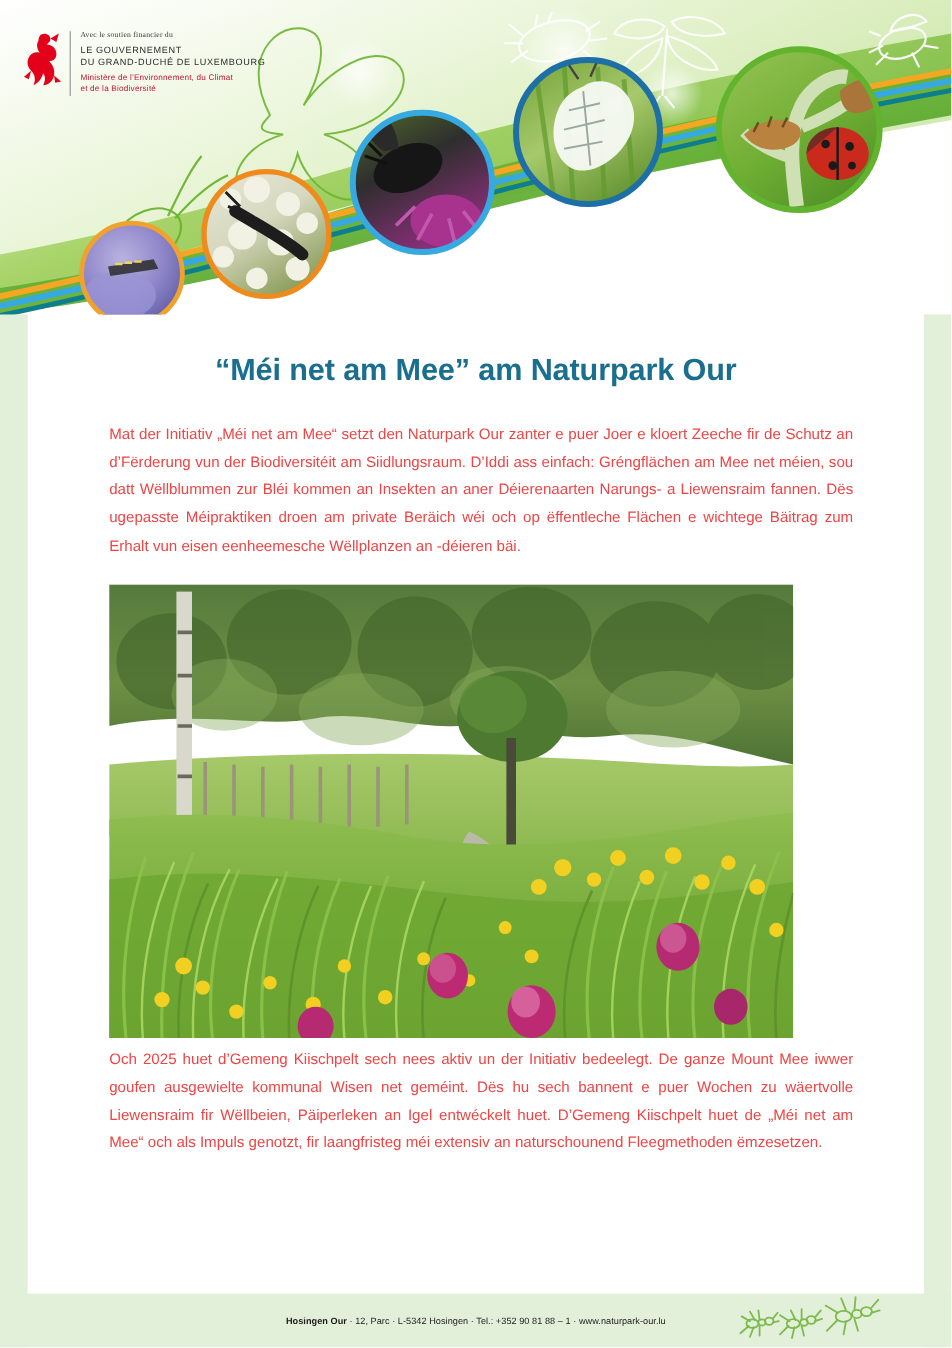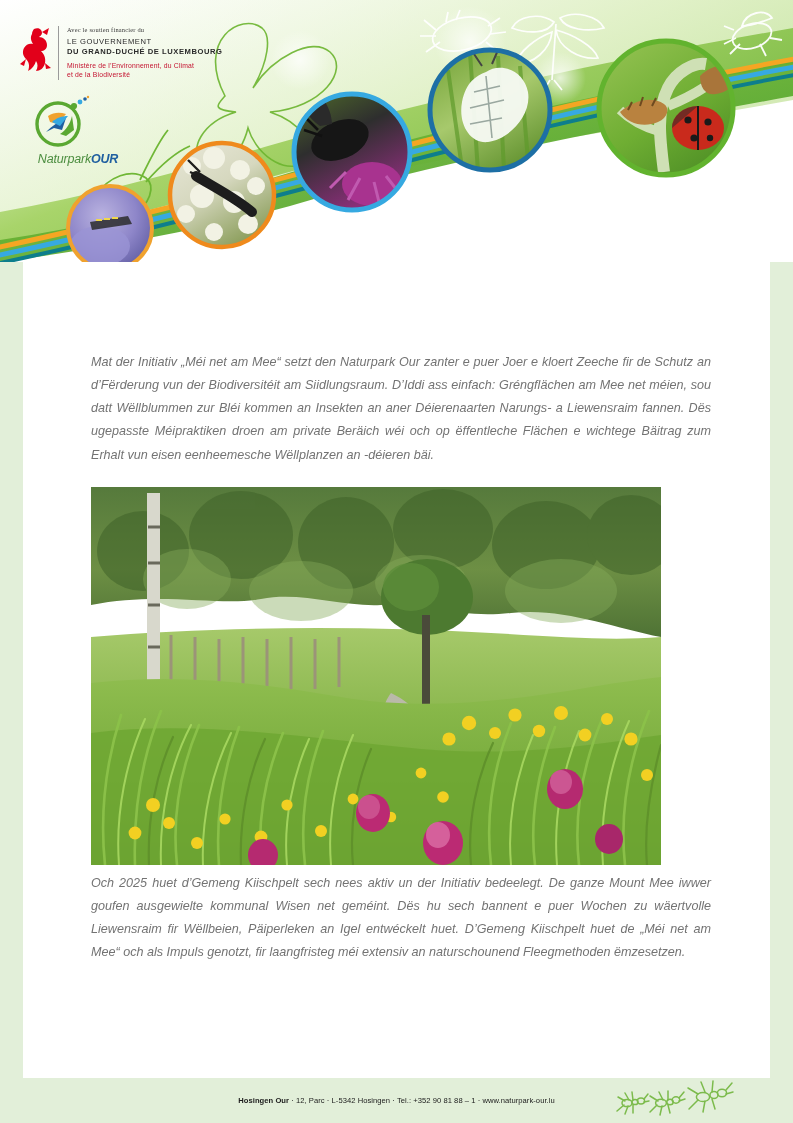--- a/index.html
+++ b/index.html
@@ -90,21 +90,21 @@
   .gov-l1, .gov-l2 {
     font-size: 7.6px;
     color: #2b2b2b;
     letter-spacing: .55px;
   }
   .min-l1, .min-l2 {
     font-size: 6.8px;
     color: #c4122f;
     letter-spacing: .18px;
   }
-  .gov-l2 { margin-bottom: 5px; font-weight: bold; }
+  .gov-l2 { margin-bottom: 5px; }
 
   
   .np-logo {
     position: absolute;
     left: 30px;
     top: 92px;
     z-index: 6;
     width: 96px;
     text-align: center;
   }
@@ -131,24 +131,23 @@
     z-index: 5;
   }
 
   
   .para {
     position: absolute;
     left: 91px;
     width: 620px;
     font-size: 12.6px;
     line-height: 1.85;
-    color: #737373;
+    color: #ef4444;
     text-align: justify;
     z-index: 5;
-    font-style: italic;
   }
   #para1 { top: 338px; }
   #para2 { top: 859px; }
 
   
   #photo-block {
     position: absolute;
     left: 91px;
     top: 487px;
     width: 570px;
@@ -417,36 +416,23 @@
       <div class="sponsor-divider"></div>
       <div class="sponsor-text">
         <div class="sponsor-sub">Avec le soutien financier du</div>
         <div class="gov-l1">LE GOUVERNEMENT</div>
         <div class="gov-l2">DU GRAND-DUCHÉ DE LUXEMBOURG</div>
         <div class="min-l1">Ministère de l’Environnement, du Climat</div>
         <div class="min-l2">et de la Biodiversité</div>
       </div>
     </div>
 
-    <div class="np-logo">
-      <svg width="60" height="58" viewBox="0 0 60 58">
-        <circle cx="28" cy="32" r="21" fill="none" stroke="#5aa832" stroke-width="3.4"></circle>
-        <path d="M16,40 C22,34 28,30 36,26 L32,38 L24,36 Z" fill="#1f5fa0"></path>
-        <path d="M18,24 C24,20 30,20 36,22 L28,32 L20,30 Z" fill="#f0a22e"></path>
-        <path d="M30,42 C36,38 40,32 42,24 L44,38 L36,44 Z" fill="#5aa832"></path>
-        <path d="M22,30 C26,26 32,24 38,24 L30,34 Z" fill="#36a9e1"></path>
-        <circle cx="44" cy="14" r="3.1" fill="#5aa832"></circle>
-        <circle cx="50" cy="10" r="2.4" fill="#36a9e1"></circle>
-        <circle cx="55" cy="7" r="1.8" fill="#1f5fa0"></circle>
-        <circle cx="58" cy="5" r="1.2" fill="#f0a22e"></circle>
-      </svg>
-      <div class="np-wordmark"><span>Naturpark</span><b>OUR</b></div>
-    </div>
   </div>
 
+  <h1 id="title">“Méi net am Mee” am Naturpark Our</h1>
 
   <p id="para1" class="para">Mat der Initiativ „Méi net am Mee“ setzt den Naturpark Our zanter e puer Joer e kloert Zeeche fir de Schutz an d’Fërderung vun der Biodiversitéit am Siidlungsraum. D’Iddi ass einfach: Gréngflächen am Mee net méien, sou datt Wëllblummen zur Bléi kommen an Insekten an aner Déierenaarten Narungs- a Liewensraim fannen. Dës ugepasste Méipraktiken droen am private Beräich wéi och op ëffentleche Flächen e wichtege Bäitrag zum Erhalt vun eisen eenheemesche Wëllplanzen an -déieren bäi.</p>
 
   <div id="photo-block">
     <svg id="photo" viewBox="0 0 570 378" preserveAspectRatio="none">
       <defs>
         <linearGradient id="sky" x1="0" y1="0" x2="0" y2="1">
           <stop offset="0%" stop-color="#cfd9c4"></stop>
           <stop offset="100%" stop-color="#a9bf96"></stop>
         </linearGradient>

